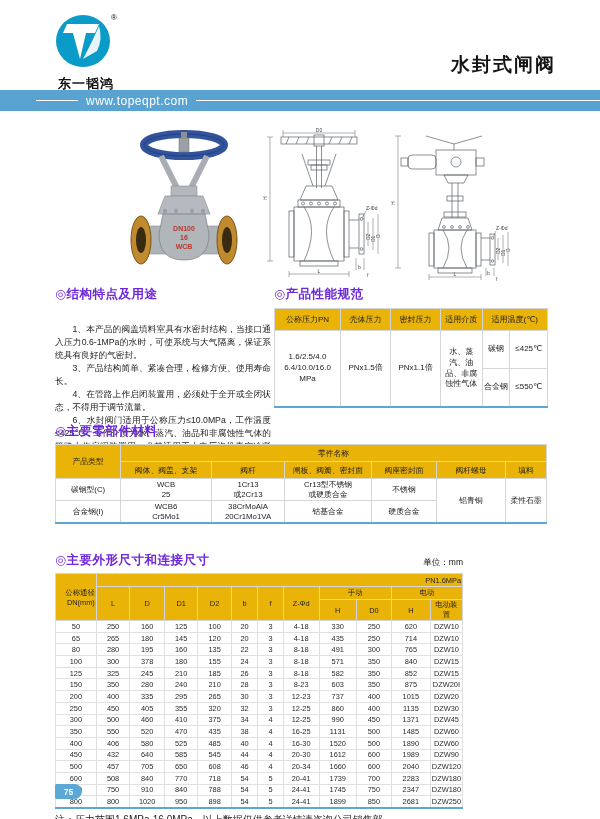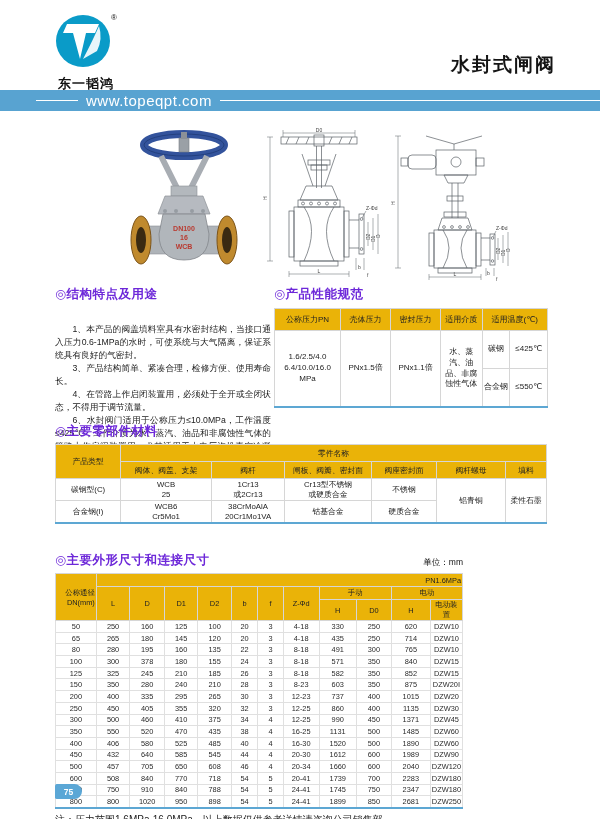--- a/index.html
+++ b/index.html
@@ -9,21 +9,21 @@
 
   
   .logo-box{left:50px;top:12px;width:72px;text-align:center;}
   .logo-name{font-size:13px;font-weight:bold;letter-spacing:1px;color:#111;margin-top:1px;white-space:nowrap;}
   .page-title{right:44px;top:52px;font-size:19px;font-weight:bold;color:#141414;letter-spacing:2px;}
 
   
   .banner{left:0;top:90px;width:600px;height:21px;background:#58a3d1;display:flex;align-items:center;}
   .banner .seg{height:1px;background:#fff;}
   .banner .seg.l{width:42px;margin-left:36px;}
-  .banner .url{color:#fff;font-size:15px;margin:0 8px;letter-spacing:.5px;}
+  .banner .url{color:#fff;font-size:12px;margin:0 8px;letter-spacing:.5px;}
   .banner .seg.r{flex:1;}
 
   
   .draw{top:128px;}
   .draw svg{display:block;}
 
   
   .sec-title{font-size:12.5px;font-weight:bold;color:#6d28d9;letter-spacing:.5px;}
 
   

